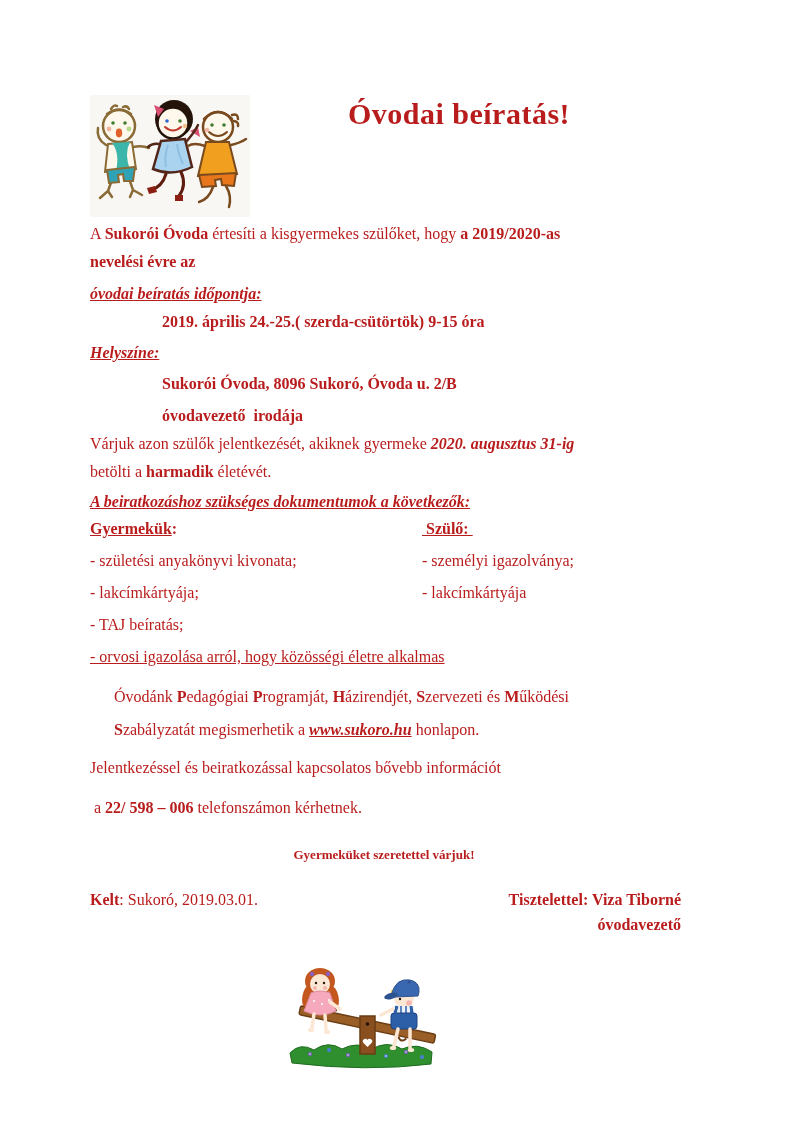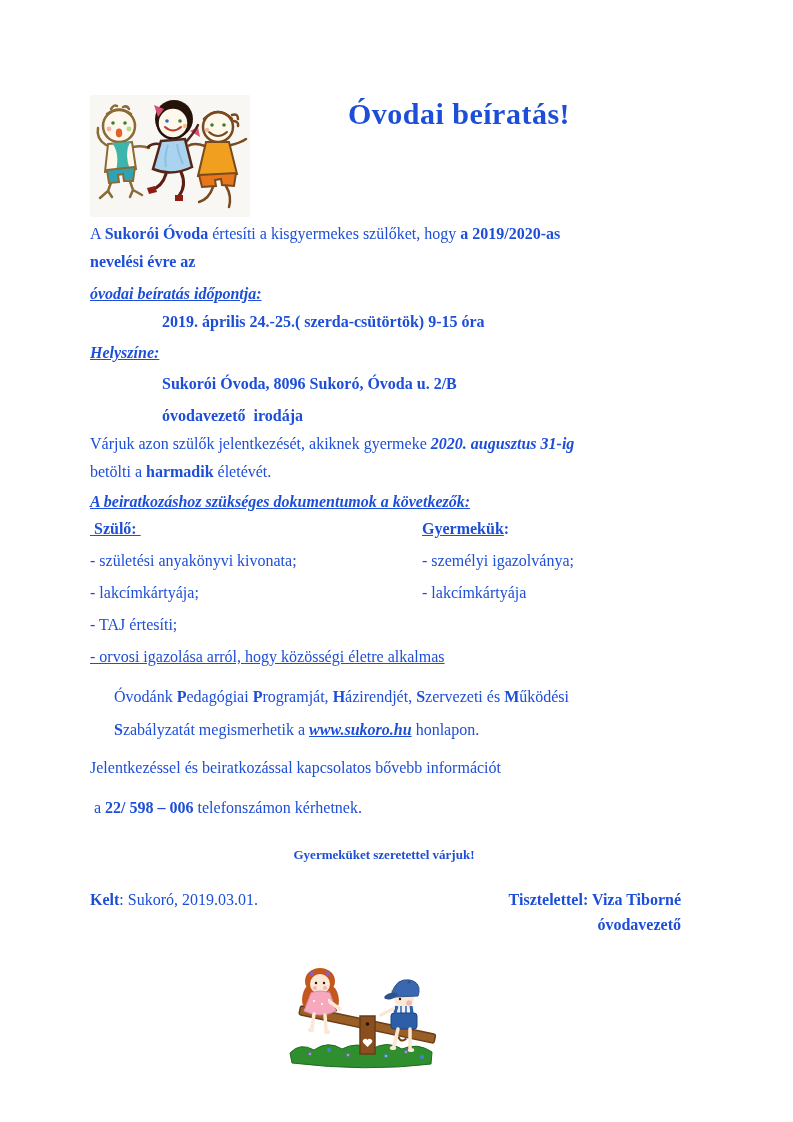--- a/index.html
+++ b/index.html
@@ -1,21 +1,21 @@
 <!DOCTYPE html>
 <html><head>
 <meta charset="utf-8">
 <style>
   html,body { margin:0; padding:0; background:#ffffff; }
   .page {
     position:relative;
     width:793px; height:1122px;
     background:#ffffff;
     font-family:"Liberation Serif", serif;
-    font-size:16px; color:#1d4ed8;
+    font-size:16px; color:#b91c1c;
     overflow:hidden;
   }
   .content { position:absolute; left:90px; top:95px; width:618px; }
 
   .doc-header { display:flex; align-items:flex-start; height:125px; }
   .clipart-top { width:160px; height:122px; flex:0 0 160px; background:#f8f7f4; }
   .doc-title {
     flex:1; text-align:center; padding-right:40px; padding-top:2px;
     font-size:30px; font-weight:bold; letter-spacing:0.5px;
   }
@@ -125,27 +125,27 @@
     <p class="p intro"><span>A </span><span class="b">Sukorói Óvoda</span><span> értesíti a kisgyermekes szülőket, hogy </span><span class="b">a 2019/2020-as</span><br><span class="b">nevelési évre az</span></p>
     <p class="p mb0"><span class="b i u">óvodai beíratás időpontja:</span></p>
     <p class="p indent"><span class="b">2019. április 24.-25.( szerda-csütörtök) 9-15 óra</span></p>
     <p class="p"><span class="b i u">Helyszíne:</span></p>
     <p class="p indent mb4"><span class="b">Sukorói Óvoda, 8096 Sukoró, Óvoda u. 2/B</span></p>
     <p class="p indent mb0"><span class="b">óvodavezető  irodája</span></p>
     <p class="p two"><span>Várjuk azon szülők jelentkezését, akiknek gyermeke </span><span class="b i">2020. augusztus 31-ig</span><br><span>betölti a </span><span class="b">harmadik</span><span> életévét.</span></p>
     <p class="p"><span class="b i u">A beiratkozáshoz szükséges dokumentumok a következők:</span></p>
 
     <div class="doc-columns">
+      <div><span class="b u">Gyermekük</span><span class="b">:</span></div>
       <div><span class="b u"> Szülő: </span></div>
-      <div><span class="b u">Gyermekük</span><span class="b">:</span></div>
       <div>- születési anyakönyvi kivonata;</div>
       <div>- személyi igazolványa;</div>
       <div>- lakcímkártyája;</div>
       <div>- lakcímkártyája</div>
-      <div>- TAJ értesíti;</div>
+      <div>- TAJ beíratás;</div>
       <div></div>
       <div class="span2">- orvosi igazolása arról, hogy közösségi életre alkalmas</div>
     </div>
 
     <p class="p programs"><span>Óvodánk </span><span class="b">P</span><span>edagógiai </span><span class="b">P</span><span>rogramját, </span><span class="b">H</span><span>ázirendjét, </span><span class="b">S</span><span>zervezeti és </span><span class="b">M</span><span>űködési</span><br><span class="b">S</span><span>zabályzatát megismerhetik a </span><span class="b i u">www.sukoro.hu</span><span> honlapon.</span></p>
     <p class="p info-p"><span>Jelentkezéssel és beiratkozással kapcsolatos bővebb információt</span></p>
     <p class="p phone-p"><span> a </span><span class="b">22/ 598 – 006</span><span> telefonszámon kérhetnek.</span></p>
     <p class="closing"><span class="b">Gyermeküket szeretettel várjuk!</span></p>
 
     <div class="doc-footer">

